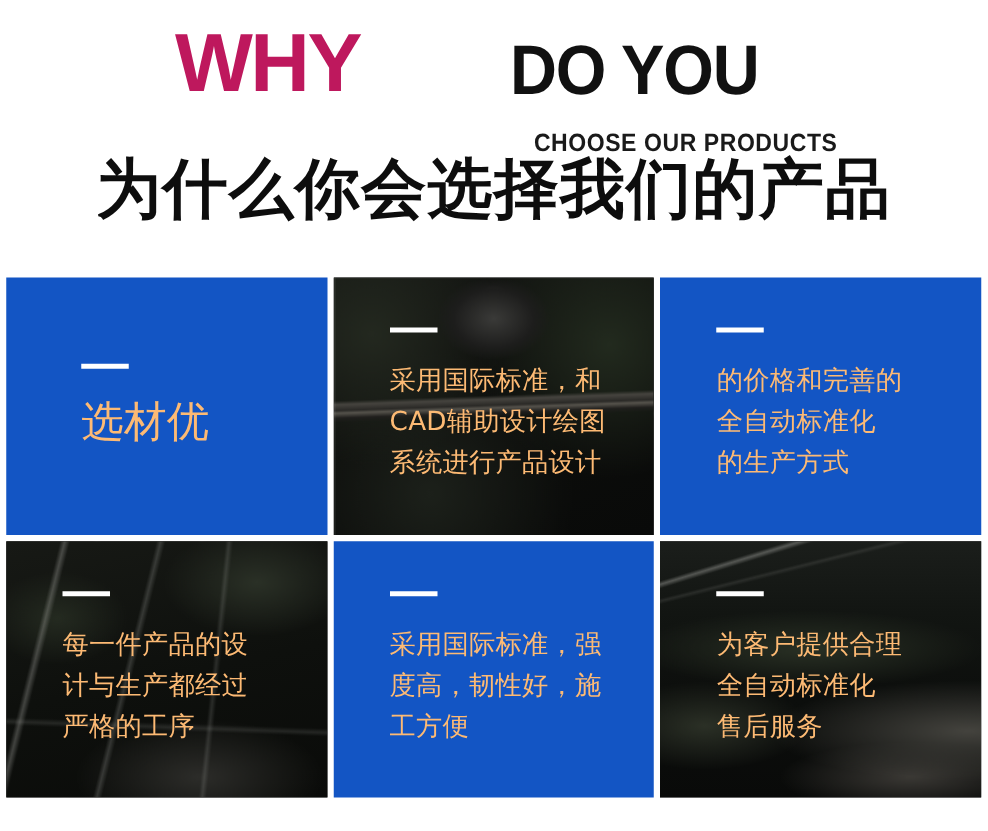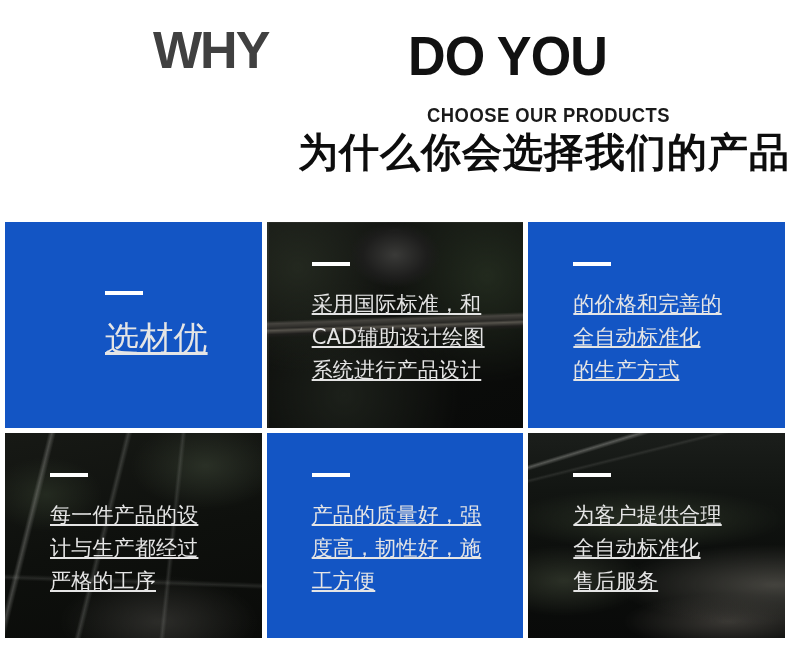--- a/index.html
+++ b/index.html
@@ -32,26 +32,26 @@
 
   .headline {
     position: absolute;
     left: 140px;
     top: 16px;
     width: 530px;
     height: 80px;
   }
   .headline-why {
     position: absolute;
-    left: 13px;
+    left: 0;
     top: -6px;
-    font-size: 52px;
+    font-size: 66px;
     font-weight: bold;
     letter-spacing: -2px;
-    color: #404040;
+    color: #be185d;
     line-height: 80px;
     font-family: "Liberation Sans", sans-serif;
   }
   .headline-doyou {
     position: absolute;
     left: 268px;
     top: 12px;
     font-size: 56px;
     font-weight: bold;
     letter-spacing: -1px;
@@ -74,22 +74,22 @@
     font-family: "Liberation Sans", sans-serif;
     transform: scaleX(0.92);
     transform-origin: right top;
   }
 
   .subtitle-cn {
     position: absolute;
     left: 0;
     top: 128px;
     width: 790px;
-    text-align: right;
-    font-size: 40px;
+    text-align: center;
+    font-size: 52px;
     font-weight: bold;
     color: #0d0d0d;
     letter-spacing: 1px;
     line-height: 48px;
     font-family: "DejaVu Sans", sans-serif;
   }
 
   
   .grid {
     position: absolute;
@@ -176,37 +176,35 @@
 
   .cell-divider {
     width: 38px;
     height: 4px;
     background: #ffffff;
     margin: 0 0 22px 0;
     flex: none;
   }
 
   .cell-text {
-    color: #e5e5e5;
+    color: #fdba74;
     font-size: 21px;
     line-height: 33px;
     font-family: "DejaVu Sans", sans-serif;
     letter-spacing: 0.2px;
     white-space: pre-line;
-    text-decoration: underline;
   }
 
   .cell-text.big {
     font-size: 34px;
     line-height: 42px;
   }
 
   .cell-inner.center-x {
     padding-left: 60px;
-    margin-left: 40px;
   }
 </style>
 </head>
 <body>
 
 <div class="page">
 
   <div class="header">
 
     <div class="headline">
@@ -252,21 +250,21 @@
         <div class="cell-divider"></div>
         <div class="cell-text">每一件产品的设
 计与生产都经过
 严格的工序</div>
       </div>
     </div>
 
     <div class="cell cell-blue">
       <div class="cell-inner">
         <div class="cell-divider"></div>
-        <div class="cell-text">产品的质量好，强
+        <div class="cell-text">采用国际标准，强
 度高，韧性好，施
 工方便</div>
       </div>
     </div>
 
     <div class="cell cell-photo">
       <div class="photo-bg photo-road"></div>
       <div class="cell-inner">
         <div class="cell-divider"></div>
         <div class="cell-text">为客户提供合理

